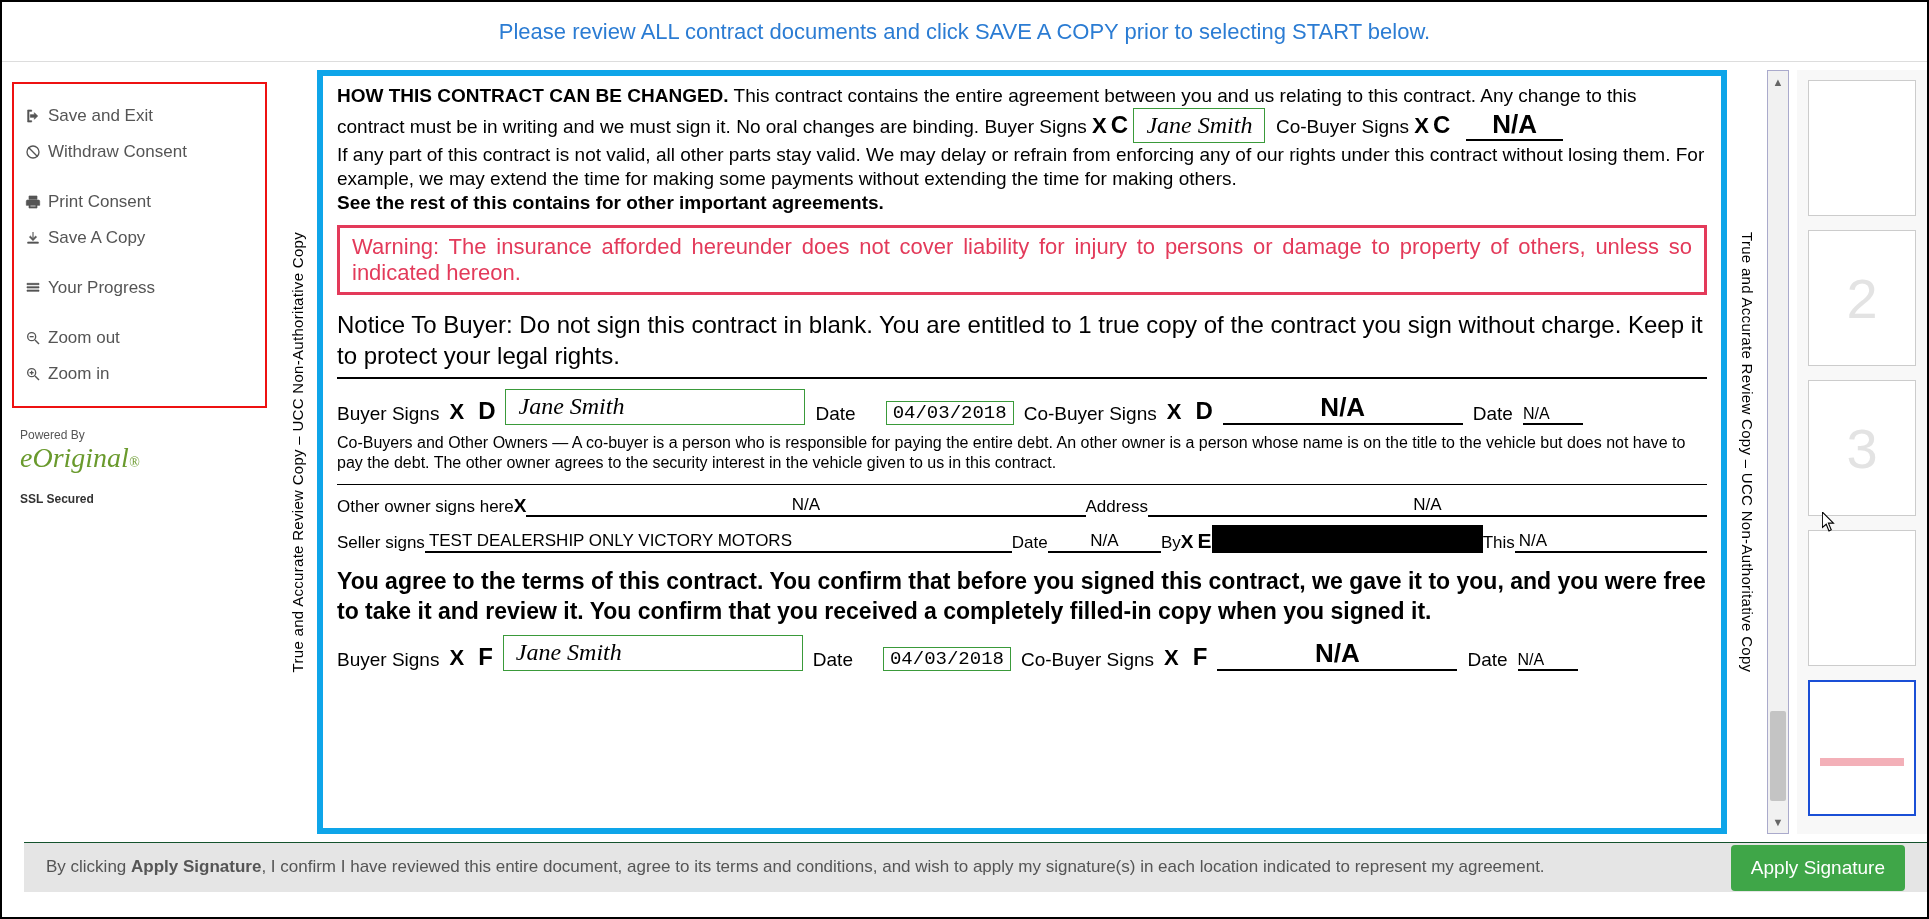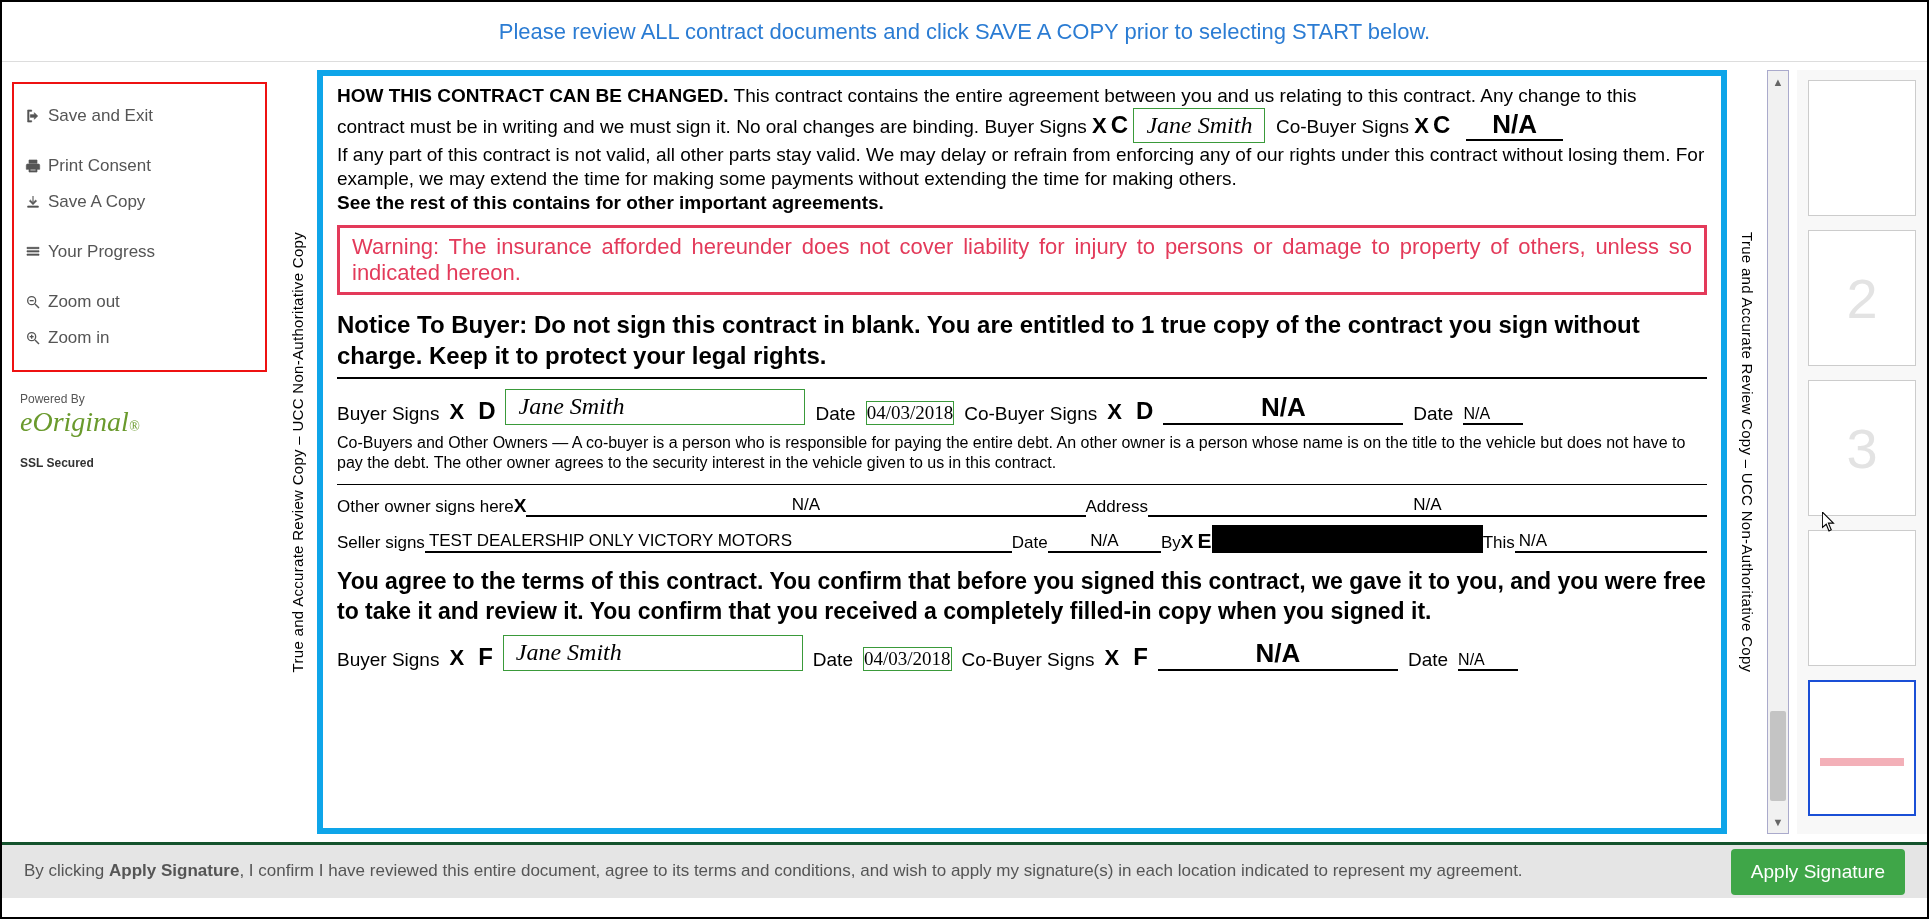--- a/index.html
+++ b/index.html
@@ -106,38 +106,39 @@
   padding: 6px 12px;
   margin: 10px 0 14px 0;
   color: #e33a5a;
   font-size: 22px;
   font-weight: 400;
   text-align: justify;
   text-align-last: left;
 }
 .notice {
   font-size: 24px;
-  font-weight: bold;
+  font-weight: normal;
   line-height: 1.3;
   margin-bottom: 6px;
 }
 .hr { border-top: 2px solid #000; margin: 6px 0 10px 0; }
 .row {
   display: flex;
   align-items: flex-end;
   gap: 10px;
   font-size: 19px;
   margin: 8px 0;
 }
 .row .lbl { font-size: 19px; text-align: center; }
 .datebox {
   border: 1px solid #3a9a3a;
-  padding: 0 0;
-  font-family: Liberation Serif, serif;
+  padding: 0 6px;
+  font-family: Liberation Mono, monospace;
   font-size: 19px;
+  margin-left: 20px;
 }
 .cobu { font-size: 16px; line-height: 1.3; margin: 6px 0 10px 0; }
 .smallrow {
   display: flex;
   align-items: flex-end;
   gap: 0;
   font-size: 17px;
   margin: 8px 0;
 }
 .smallrow .fld {
@@ -217,29 +218,30 @@
 }
 .thumb.sel { border: 2px solid #1a4fd6; }
 .thumb.sel::after {
   content: "";
   position: absolute;
   left: 10px; right: 10px; top: 76px; height: 8px;
   background: #f3b0b8;
 }
 
 .footer {
-  height: 56px;
+  height: 50px;
   background: #e5e5e5;
-  border-top: 3px solid #14532d;
+  border-top: 1px solid #14532d;
   display: flex;
   align-items: center;
   padding: 0 22px;
   gap: 20px;
   color: #555;
   font-size: 17px;
+  margin-left: 22px;
 }
 .footer .txt { flex: 1; line-height: 1.3; }
 .apply-btn {
   background: #3fa648;
   color: #fff;
   font-size: 19px;
   padding: 12px 20px;
   border: none;
   border-radius: 4px;
   cursor: pointer;
@@ -264,20 +266,29 @@
 <div class="main">
   <div class="sidebar">
     <div class="menu-box">
       <div class="menu-item">
         <span class="menu-icon">
             <svg viewBox="0 0 24 24">
               <path d="M10 3H4v18h6v-2H6V5h4V3zm4 4l5 5-5 5v-3H8v-4h6V7z"></path>
             </svg>
           </span>
         <span>Save and Exit</span>
+      </div>
+      <div class="menu-item">
+        <span class="menu-icon">
+            <svg viewBox="0 0 24 24">
+              <circle cx="12" cy="12" r="9" fill="none" stroke-width="2"></circle>
+              <line x1="5" y1="5" x2="19" y2="19" stroke-width="2"></line>
+            </svg>
+          </span>
+        <span>Withdraw Consent</span>
       </div>
       <div class="menu-sep"></div>
       <div class="menu-item">
         <span class="menu-icon">
             <svg viewBox="0 0 24 24">
               <path d="M6 3h12v5H6V3zm-2 6h16a2 2 0 0 1 2 2v6h-4v4H6v-4H2v-6a2 2 0 0 1 2-2zm4 8v2h8v-2H8z"></path>
             </svg>
           </span>
         <span>Print Consent</span>
       </div>

